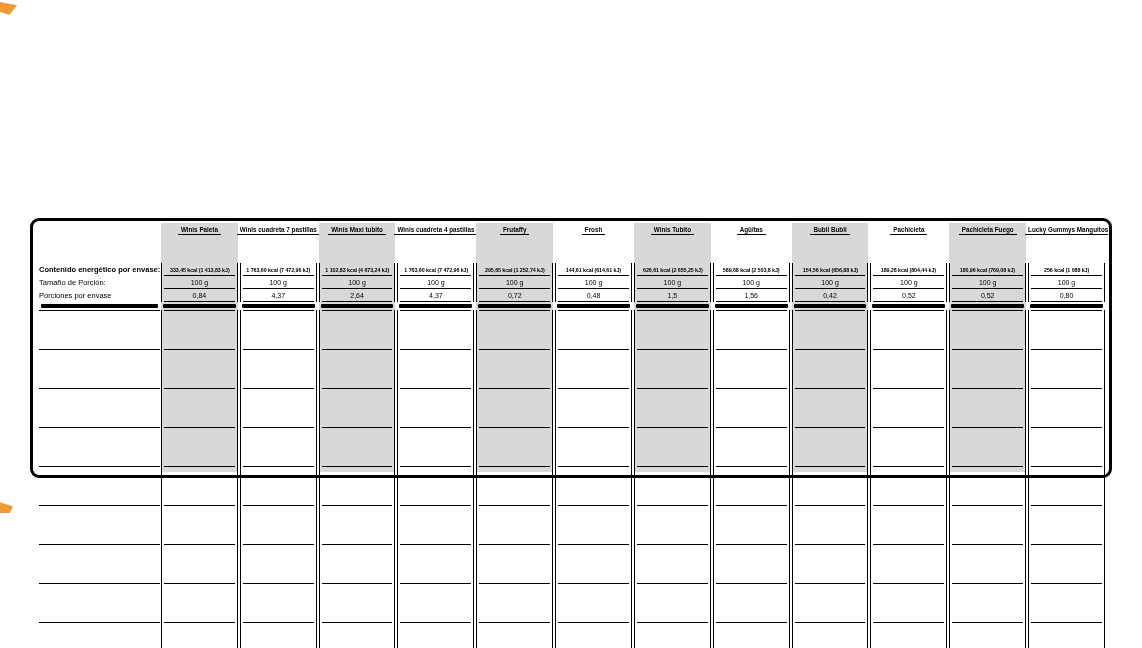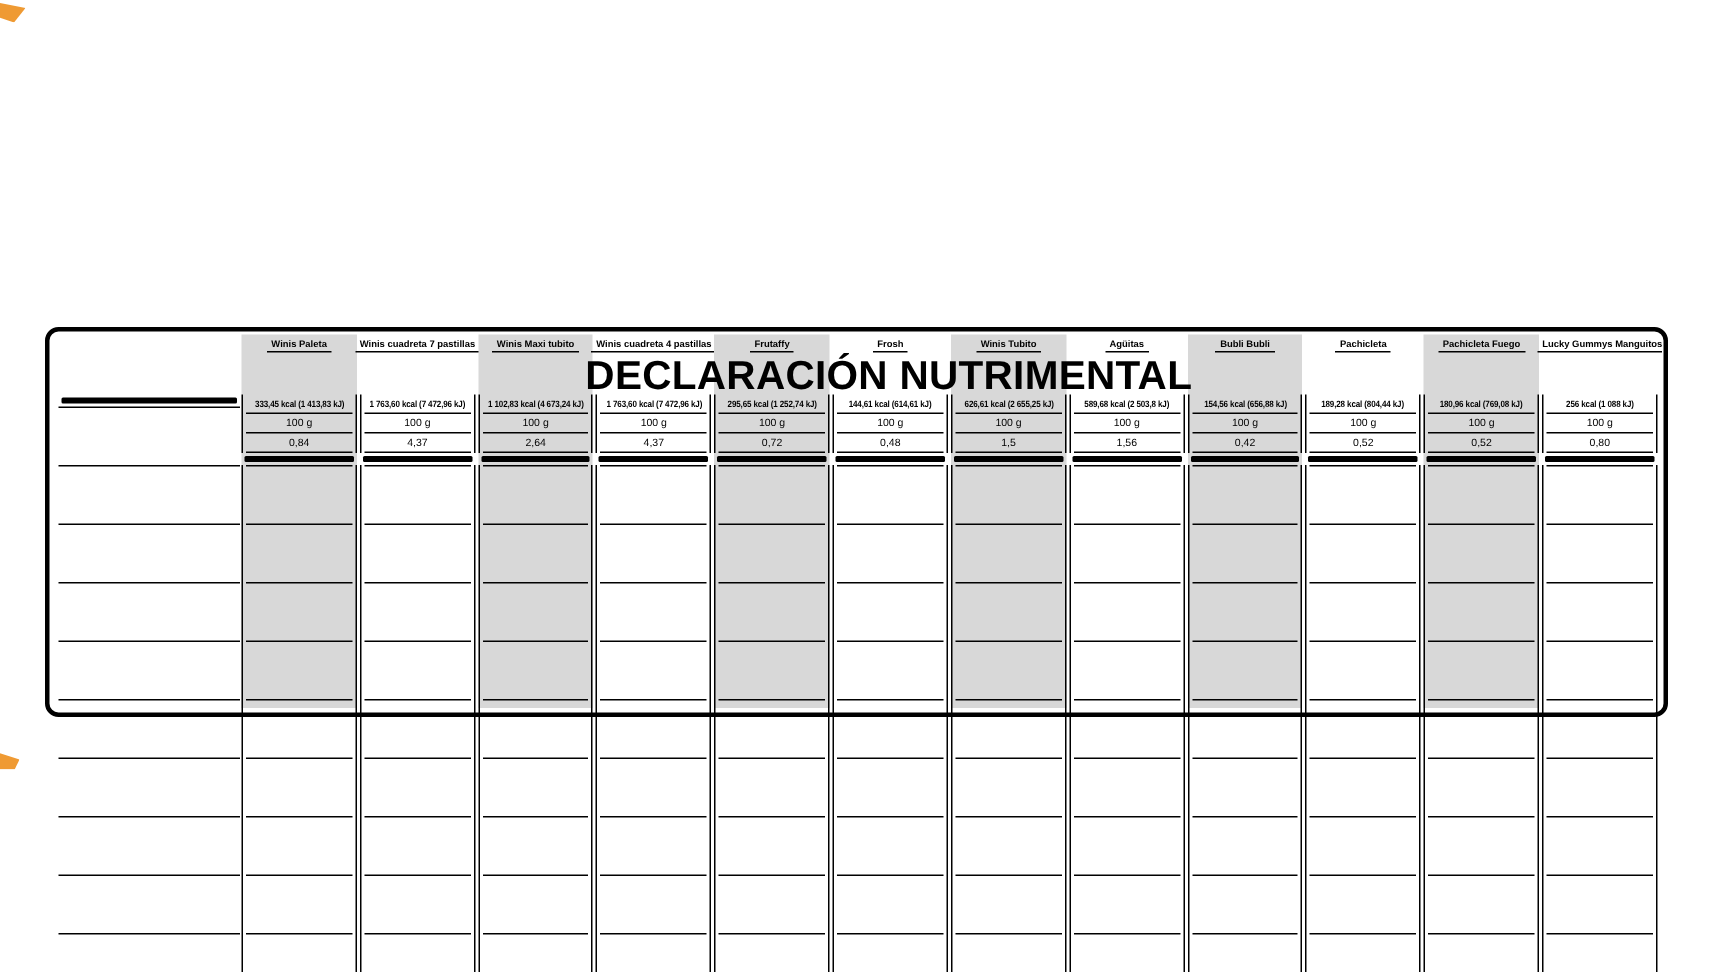--- a/index.html
+++ b/index.html
@@ -53,25 +53,29 @@
   .thickbar { height:4px; flex:none; background:#000; margin:2px 2px 2px 2px; border-radius:1px; }
 </style>
 </head>
 <body>
 
 <div class="page">
   <div class="mark-tl"></div>
   <div class="mark-left"></div>
 
   <div class="table-box">
-    <div class="big-title">DECLARACIÓN NUTRIMENTAL</div>
     <div class="grid" id="grid">
         <div class="label-col">
           <div class="col-header"></div>
           <div class="title-gap"></div>
+          <div class="sect-top">
+            <div class="cell bold">Contenido energético por envase:</div>
+            <div class="cell">Tamaño de Porción:</div>
+            <div class="cell">Porciones por envase</div>
+          </div>
           <div class="thickbar"></div>
           <div class="sect-main">
             <div class="mcell bold">Contenido energético</div>
             <div class="mcell">Proteínas</div>
             <div class="mcell">Grasas envase</div>
             <div class="mcell bold indent">Grasas saturadas</div>
             <div class="mcell bold indent">Gummys trans</div>
             <div class="mcell">Hidratos de totales disponibles</div>
             <div class="mcell indent">Porción</div>
             <div class="mcell bold indent">Azúcares dietética</div>

